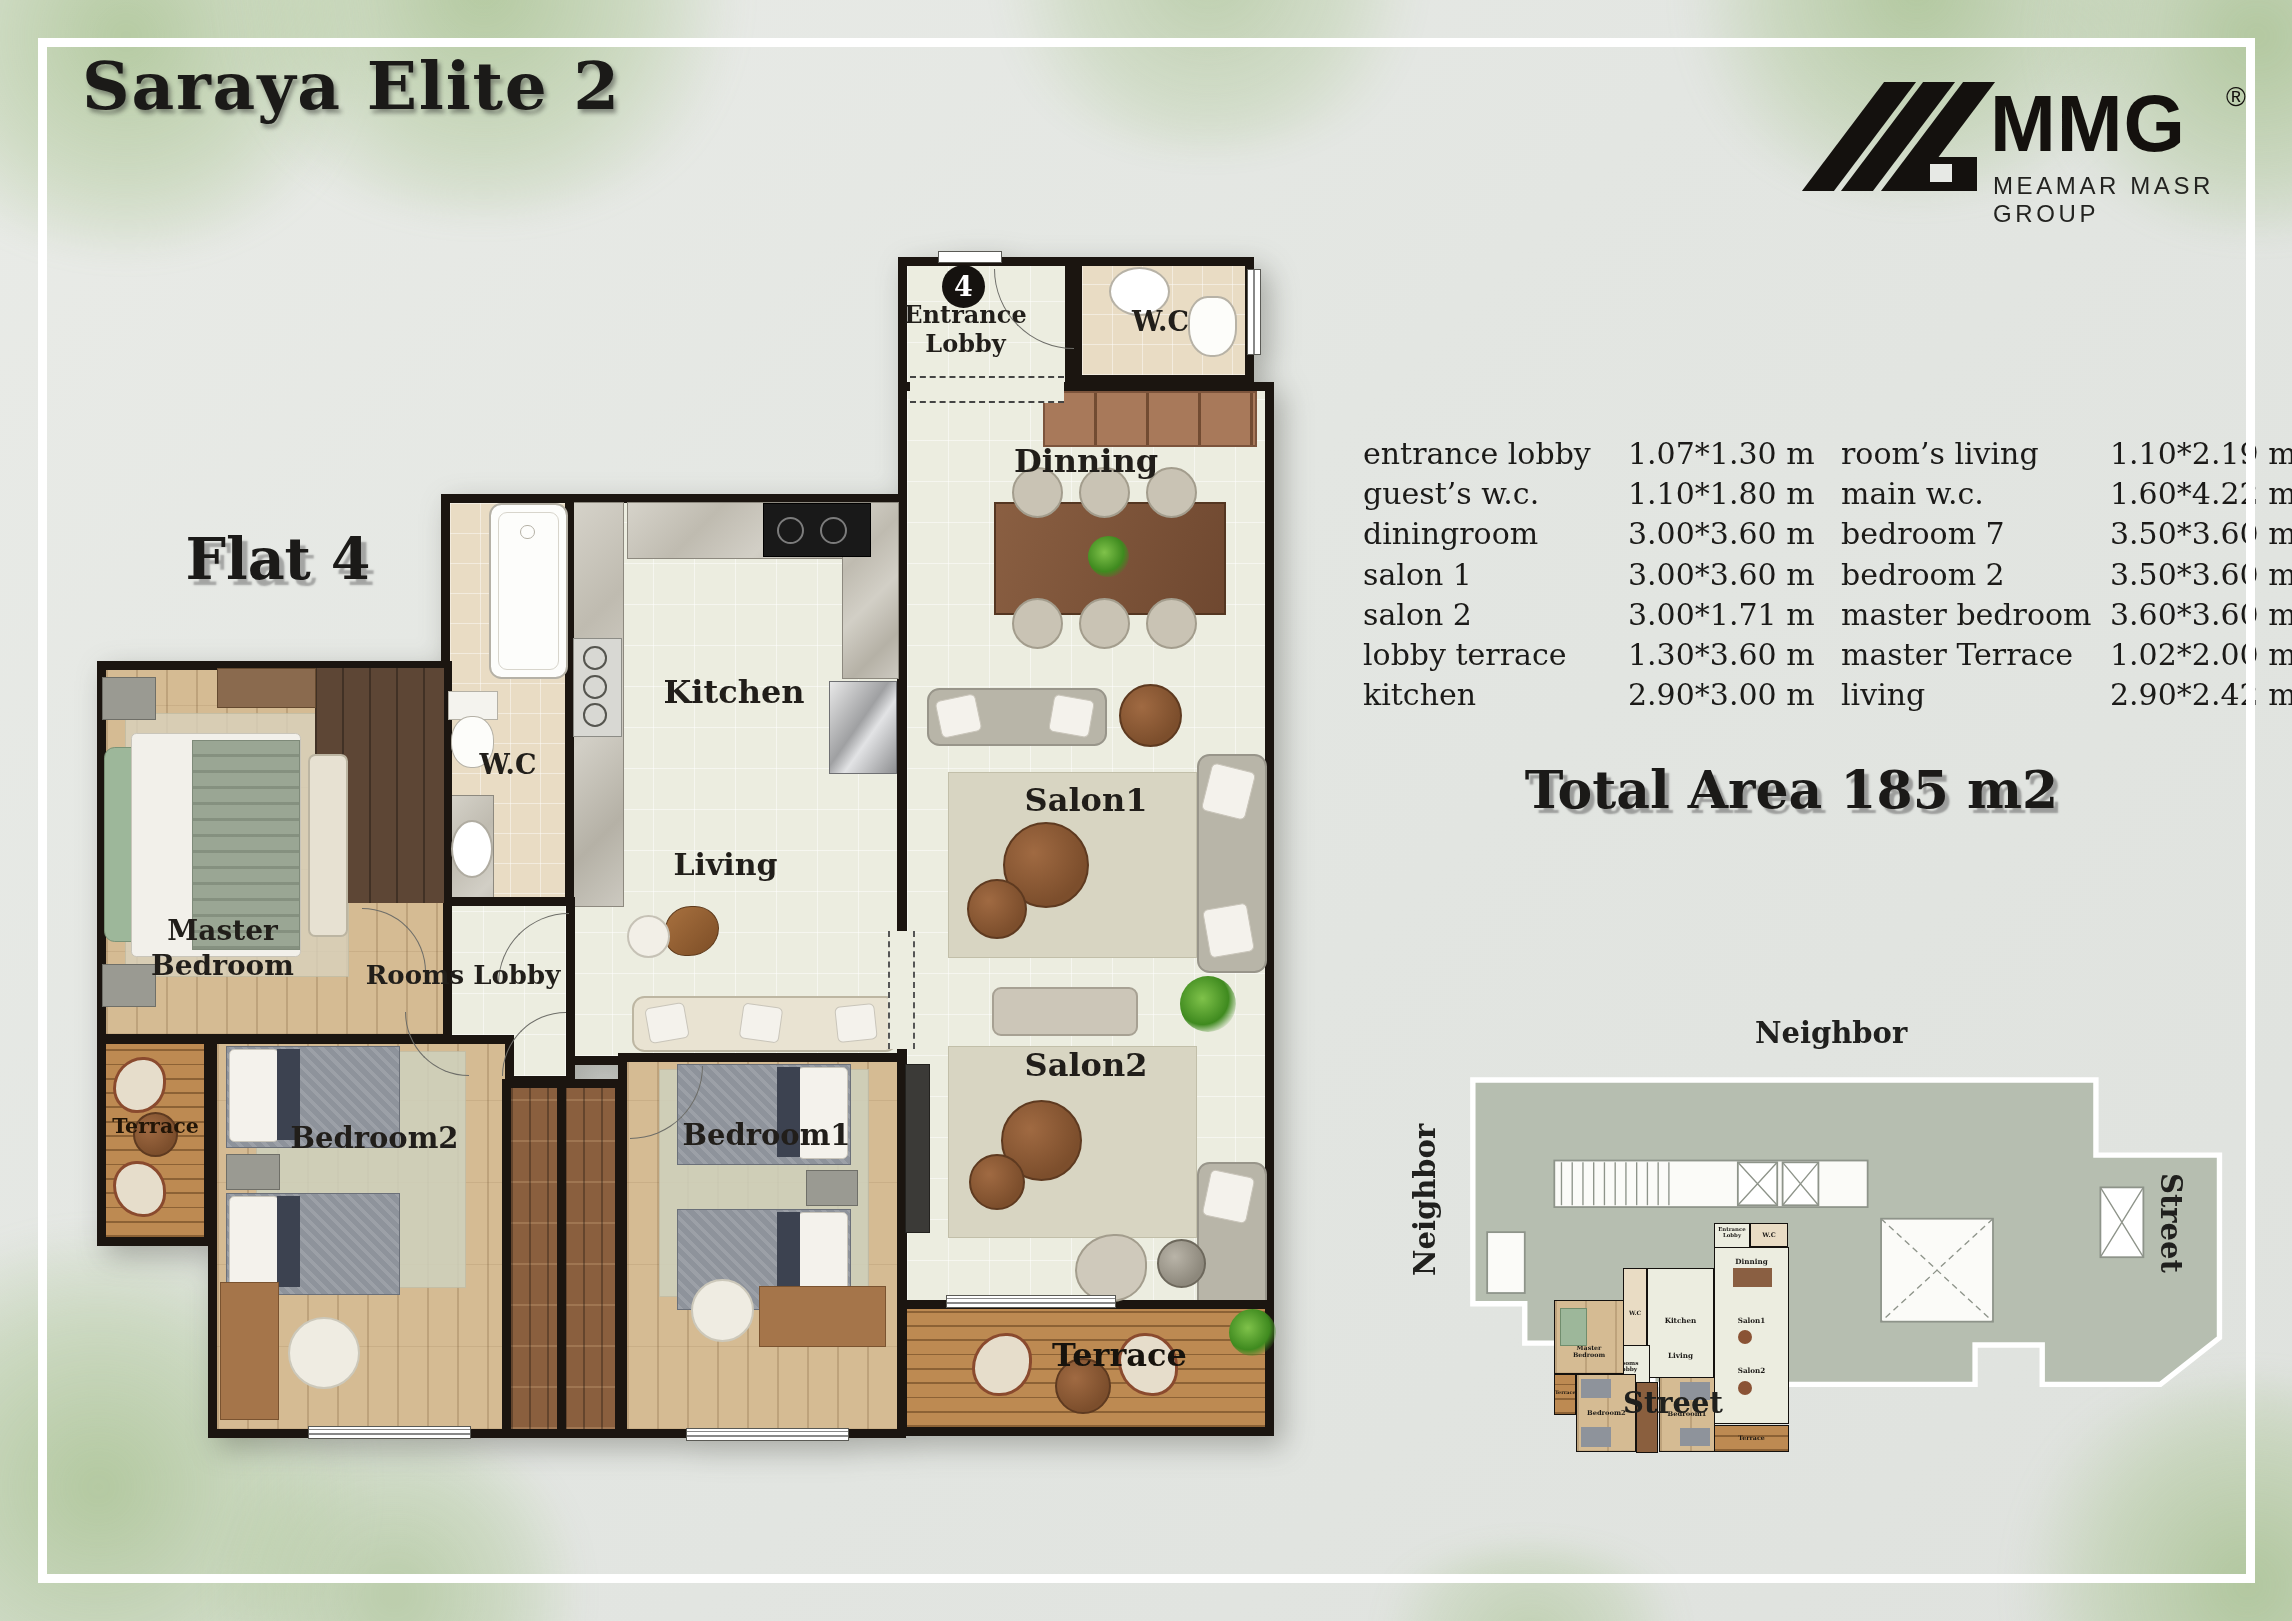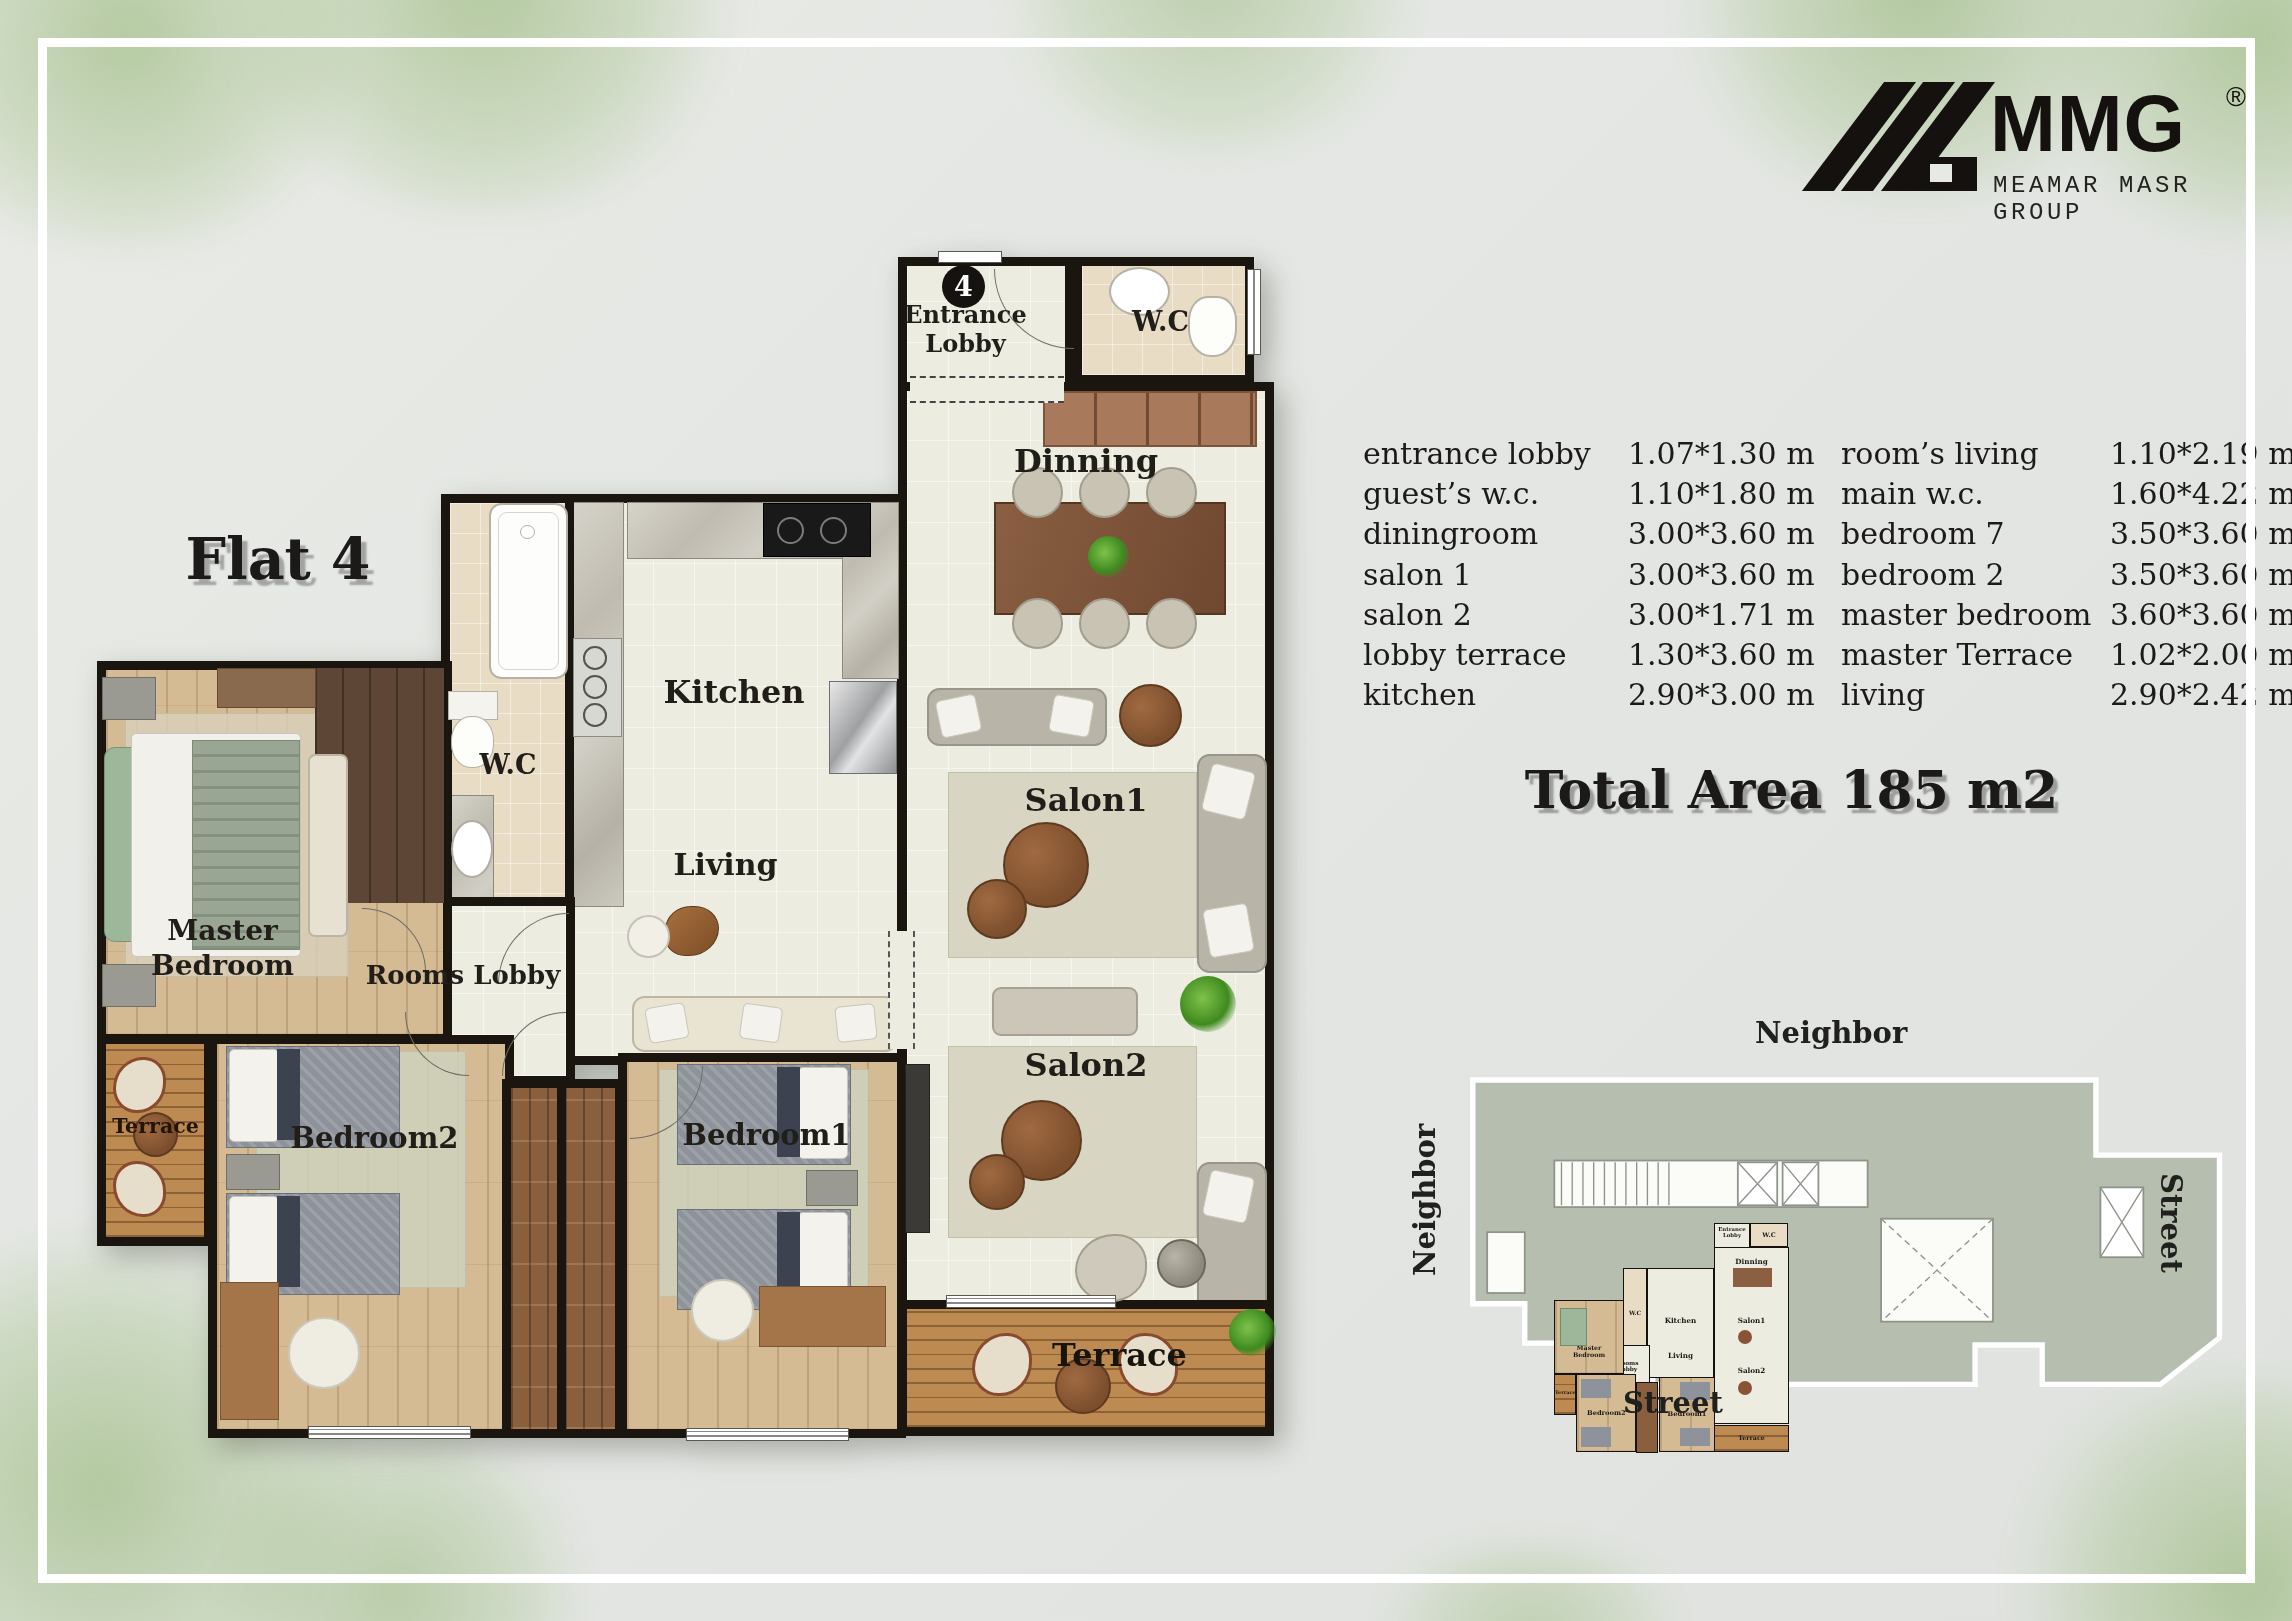--- a/index.html
+++ b/index.html
@@ -21,21 +21,21 @@
   .plot{position:absolute;left:896px;top:1494px;width:537px;text-align:center;font-size:56px;
         font-weight:bold;z-index:30;text-shadow:3.6px 4.5px 2.7px rgba(70,70,70,0.45);}
   
   .logo{position:absolute;left:1823px;top:82px;width:421px;height:125px;z-index:30;}
   .logo .bar{position:absolute;top:0;width:32px;height:109px;background:#14110e;transform:skewX(-37deg);}
   .logo .base{position:absolute;left:88px;top:75px;width:66px;height:34px;background:#14110e;}
   .logo .notch{position:absolute;left:107px;top:82px;width:21.5px;height:18px;background:#e7e9e5;}
   .logo .mmg{position:absolute;left:167px;top:1.8px;font-family:"Liberation Sans",sans-serif;
              font-size:79px;font-weight:bold;letter-spacing:0.9px;color:#14110e;line-height:1;text-align:center;}
   .logo .reg{position:absolute;left:403px;top:0px;font-family:"Liberation Sans",sans-serif;font-size:27px;color:#14110e;}
-  .logo .tag{position:absolute;left:170px;top:90px;font-family:Liberation Mono, monospace;
+  .logo .tag{position:absolute;left:170px;top:90px;font-family:Liberation Sans, sans-serif;
              font-size:24px;letter-spacing:3.6px;color:#232320;}
   
   .dims{position:absolute;left:1363px;top:437px;width:860px;display:grid;z-index:30;
         grid-template-columns:265px 213px 269px 113px;font-size:30px;row-gap:7.2px;line-height:1.1;}
   .dims .cell{white-space:nowrap;}
   
   .plan{position:absolute;inset:0;z-index:10;filter:drop-shadow(9px 10.7px 14.3px rgba(60,60,52,0.35));}
   .room{position:absolute;border:9.9px solid #1b1510;box-sizing:border-box;}
   .tile{background-color:#ecede0;background-image:
         repeating-linear-gradient(0deg,rgba(255,255,255,0.5) 0 0.9px,transparent 0.9px 41px),
@@ -82,20 +82,21 @@
   <div class="leaf" style="left:976px;top:-206px;width:466px;height:358px;opacity:.8;"></div>
   <div class="leaf" style="left:1666px;top:-215px;width:502px;height:412px;"></div>
   <div class="leaf" style="left:2024px;top:-161px;width:466px;height:394px;"></div>
   <div class="leaf" style="left:-179px;top:1236px;width:555px;height:502px;"></div>
   <div class="leaf" style="left:179px;top:1433px;width:430px;height:322px;opacity:.85;"></div>
   <div class="leaf" style="left:1997px;top:1379px;width:502px;height:412px;"></div>
   <div class="leaf" style="left:1343px;top:1549px;width:376px;height:197px;opacity:.7;"></div>
 
   <div class="frame"></div>
 
+  <div class="h-title">Saraya Elite 2</div>
   <div class="h-sub">
     <br>
     <span>Flat 4</span>
   </div>
 
   <div class="logo">
     <div class="bar" style="left:19.7px;"></div>
     <div class="bar" style="left:59px;"></div>
     <div class="bar" style="left:99px;"></div>
     <div class="base"></div>

